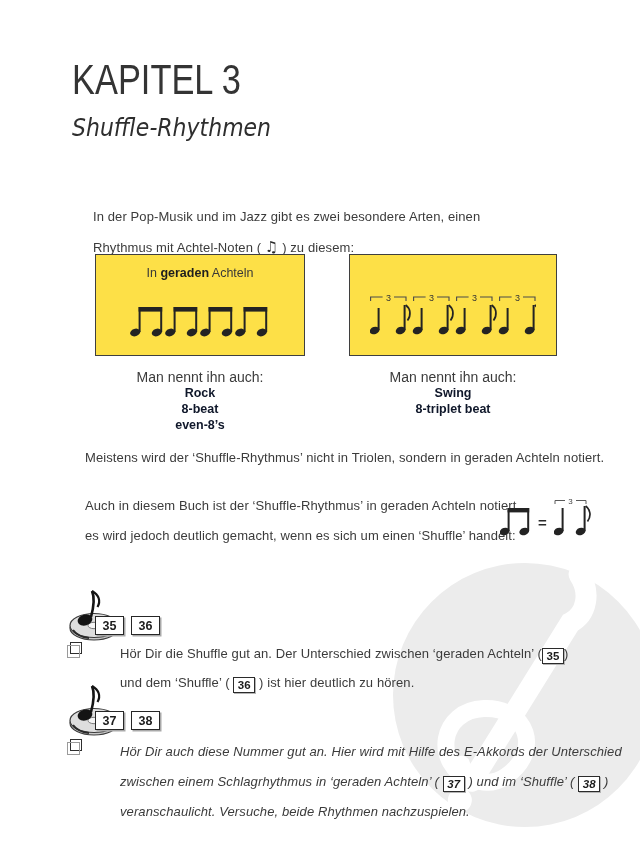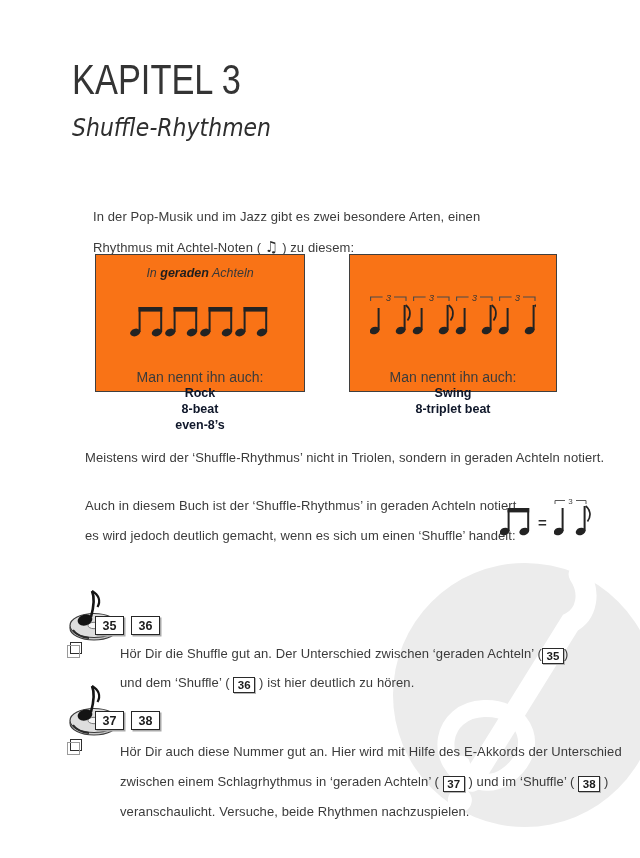--- a/index.html
+++ b/index.html
@@ -26,21 +26,21 @@
   }
   
   .bodytext { font-size:13px; color:#3b3b3b; letter-spacing:0.1px; z-index:1; }
   .intro { position:absolute; left:93px; top:170px; line-height:31px; white-space:nowrap;margin-top:31px; }
   .note-glyph { font-family:"DejaVu Sans",sans-serif; font-size:15px; color:#2a2a2a; }
   .p-meistens { position:absolute; left:85px; top:450px; white-space:nowrap; }
   .p-auch { position:absolute; left:85px; top:491px; line-height:30px; white-space:nowrap; }
   .equals-cluster { position:absolute; left:500px; top:494px; display:flex; align-items:flex-end; gap:7px; z-index:1; }
   .equals-sign { font-size:15px; font-weight:bold; color:#2a2a2a; padding-bottom:7px; }
   
-  .nbox { position:absolute; top:254px; height:138px; border:1.5px solid #3f3f3f; background:#f97316; z-index:1;font-style:italic; }
+  .nbox { position:absolute; top:254px; height:102px; border:1.5px solid #3f3f3f; background:#fde047; z-index:1; }
   .nbox-left  { left:95px;  width:210px; }
   .nbox-right { left:349px; width:208px; }
   .nbox-title { margin-top:11px; text-align:center; font-size:12.5px; color:#383838; white-space:nowrap; }
   .nbox-title b { color:#1e1e1e; }
   .nbox-notes { position:absolute; left:0; right:0; display:flex; justify-content:center; }
   .nbox-left  .nbox-notes { top:42px; }
   .nbox-right .nbox-notes { top:34px; }
   
   .caption-block { position:absolute; top:369px; text-align:center; line-height:16px; z-index:1; }
   .caption-left  { left:95px;  width:210px; }
@@ -59,21 +59,21 @@
   }
   .checkbox {
     position:absolute; width:12px; height:12px; border:1.6px solid #2e2e2e; background:#fff; z-index:1;
   }
   .checkbox::before {
     content:""; position:absolute; left:-4.5px; top:1.5px; width:11px; height:11px;
     border:1px solid #9a9a9a; z-index:-1;
   }
   .ex-text { position:absolute; left:120px; white-space:nowrap; z-index:1; }
   .ex-text-1 { top:640px; line-height:28.5px; }
-  .ex-text-2 { top:737px; line-height:30px; }
+  .ex-text-2 { top:737px; line-height:30px;font-style:italic; }
   .inline-track {
     display:inline-block; border:1.3px solid #2b2b2b; background:#fff;
     min-width:22px; height:16px; line-height:14px; text-align:center;
     font-size:11.5px; font-weight:bold; color:#1c1c1c; padding:0 2px;
     box-shadow:1px 1px 0 #b5b5b5; vertical-align:-2px;
   }
 </style>
 </head>
 <body>
 

